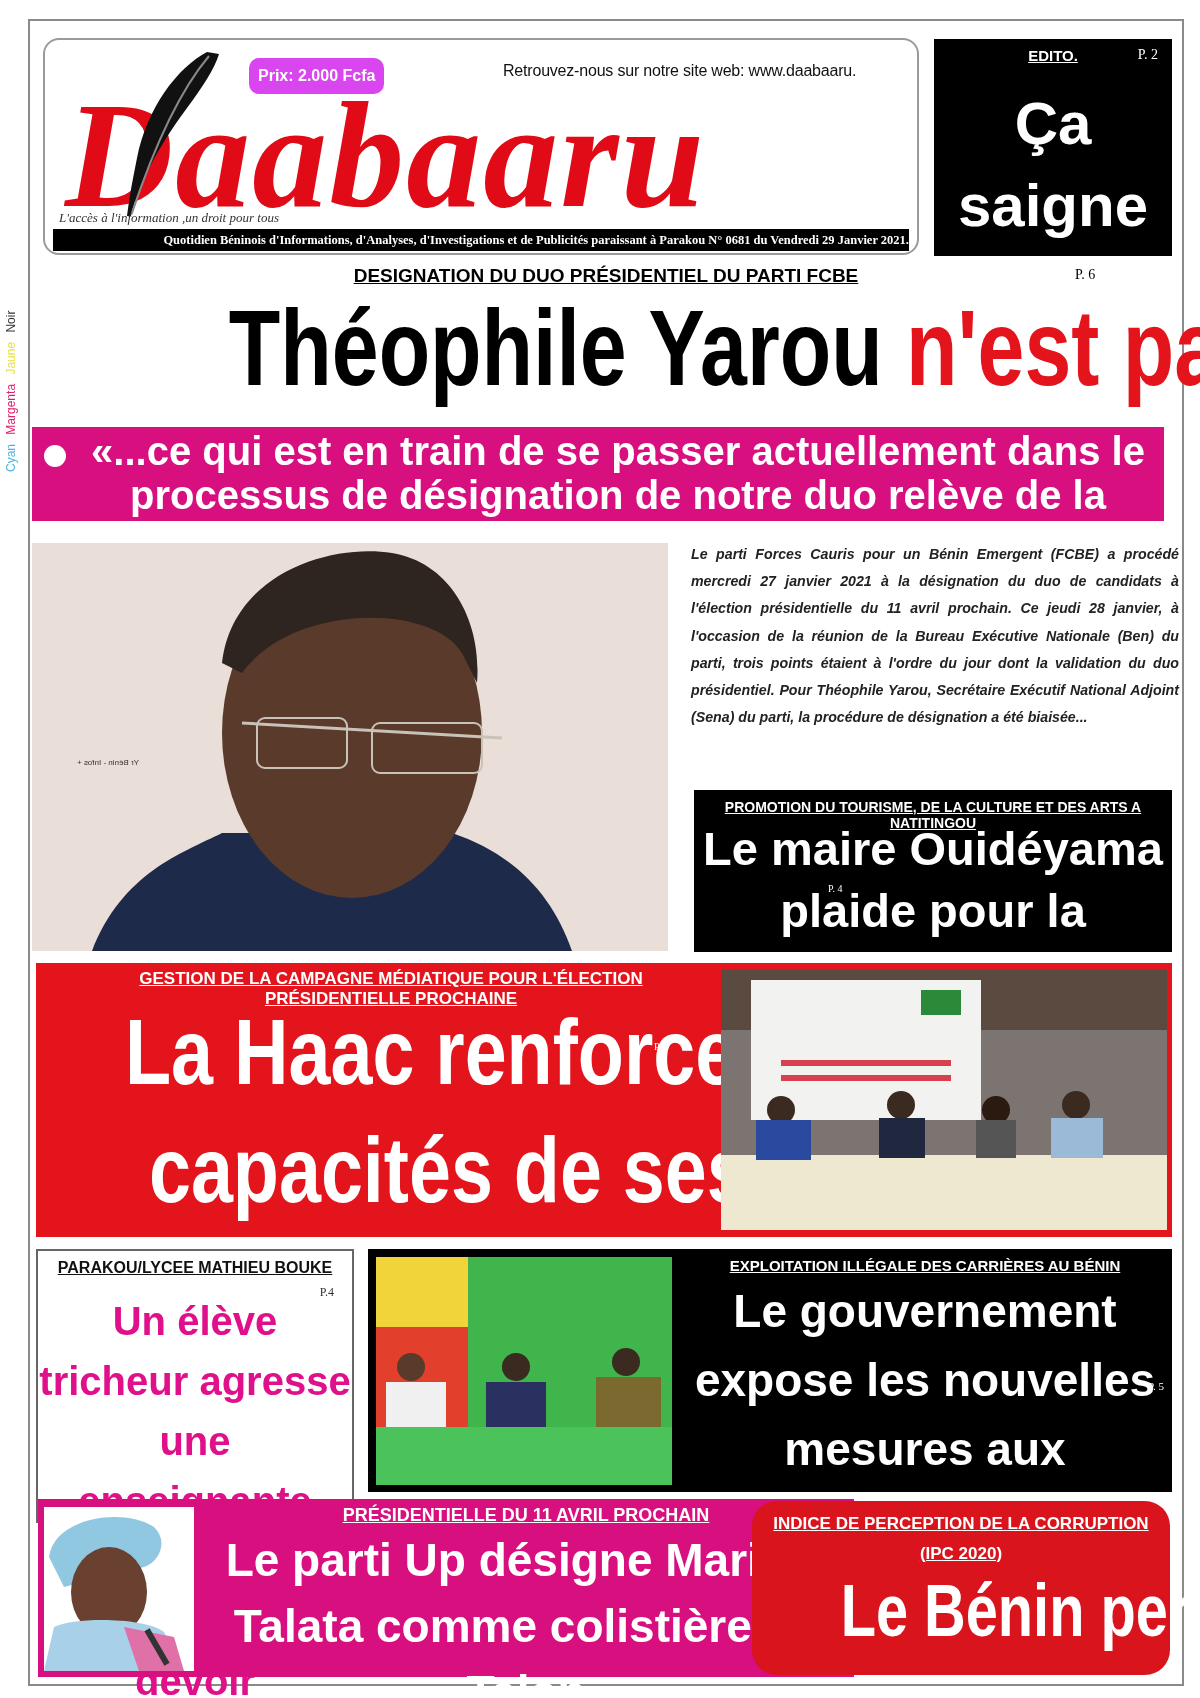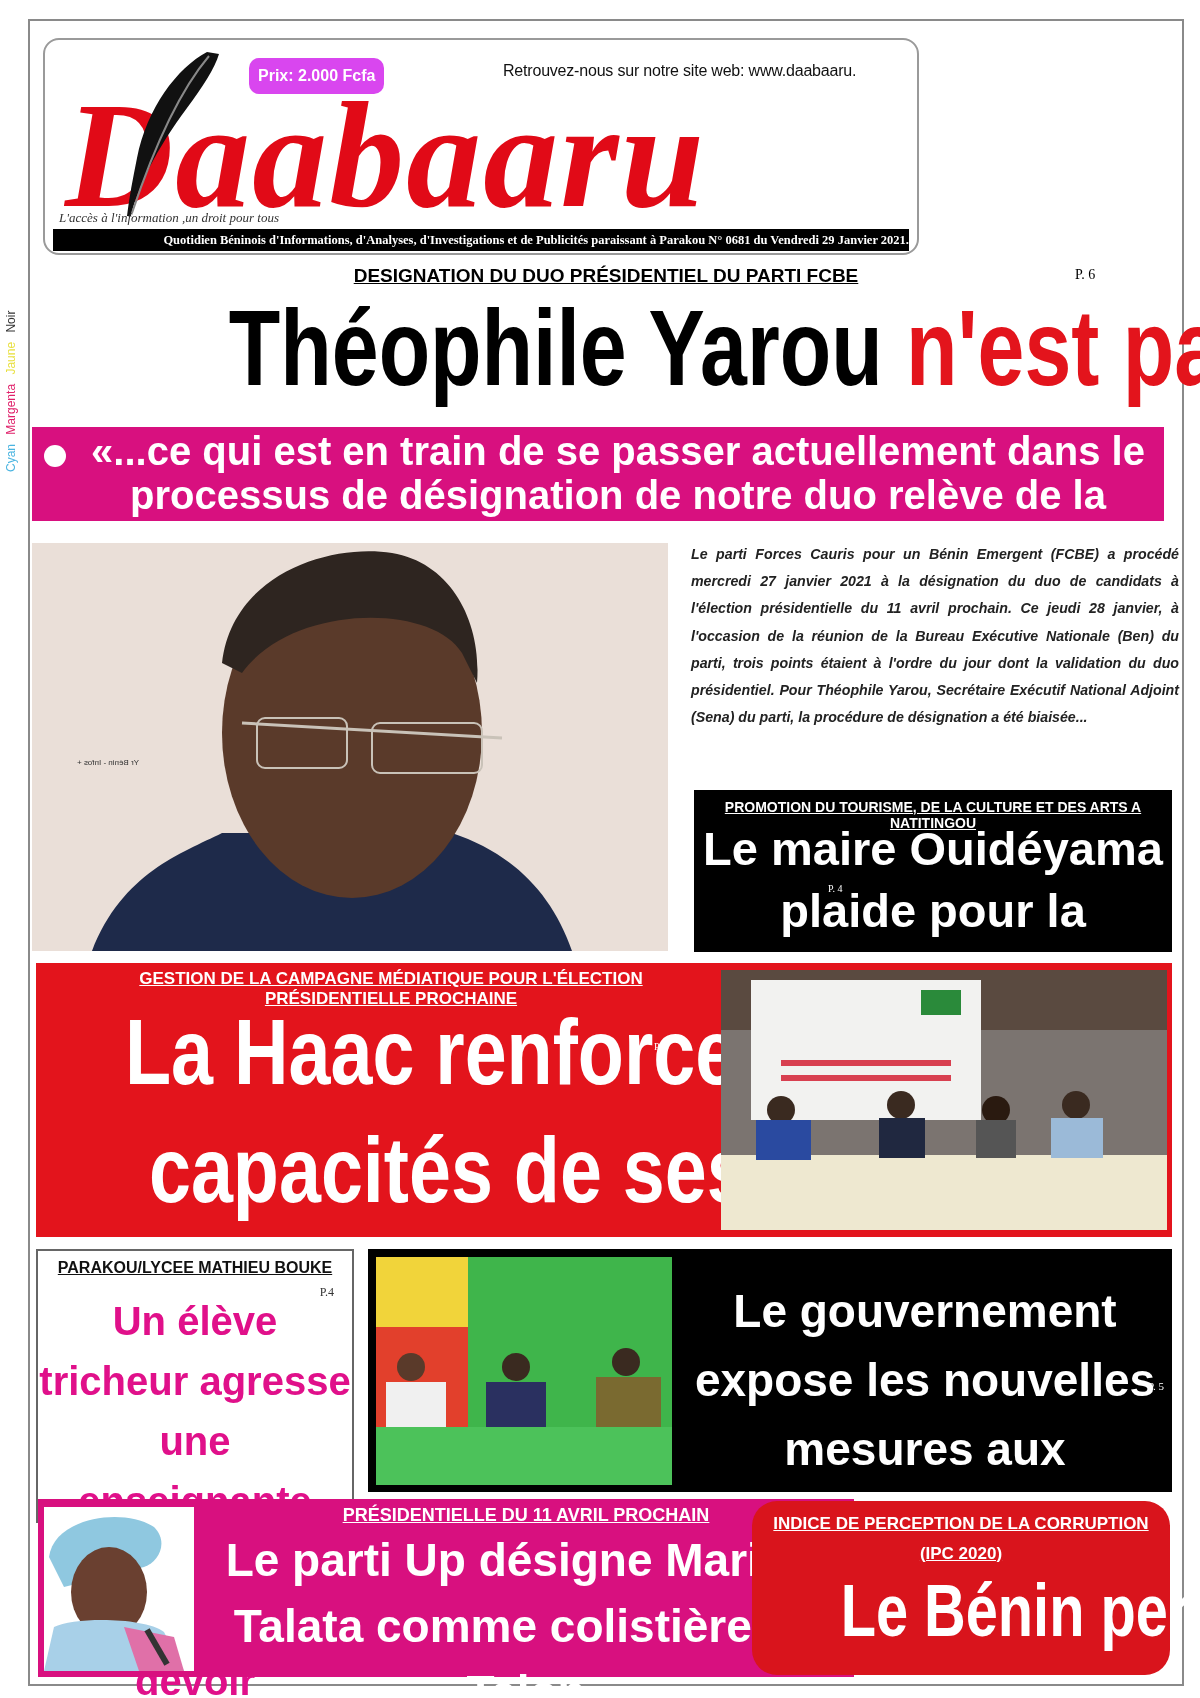--- a/index.html
+++ b/index.html
@@ -104,20 +104,25 @@
     <svg class="feather" viewBox="0 0 150 170">
       <path d="M120 4 C 90 20, 60 60, 50 110 C 46 130, 42 150, 40 168 L 44 168 C 50 140, 70 100, 100 60 C 115 40, 128 20, 132 6 Z" fill="#111"></path>
       <path d="M122 8 C 95 40, 70 90, 45 165" stroke="#888" stroke-width="2" fill="none"></path>
     </svg>
     <div class="prix">Prix: 2.000 Fcfa</div>
     <div class="site cond" style="font-weight:normal">Retrouvez-nous sur notre site web: www.daabaaru.</div>
     <div class="slogan">L'accès à l'information ,un droit pour tous</div>
     <div class="infobar">Quotidien Béninois d'Informations, d'Analyses, d'Investigations et de Publicités paraissant à Parakou N° 0681 du Vendredi 29 Janvier 2021.</div>
   </div>
 
+  <div class="edito">
+    <div class="edito-kick">EDITO.</div>
+    <div class="edito-page">P. 2</div>
+    <div class="edito-title cond">Ça saigne chez les cauris !</div>
+  </div>
 
   <div class="kick-main">DESIGNATION DU DUO PRÉSIDENTIEL DU PARTI FCBE</div>
   <div class="kick-main-page">P. 6</div>
   <div class="headline cond">
     <span class="squeeze" style="transform:scaleX(0.78)">
       <span class="black">Théophile Yarou</span>
       <span class="red">n'est pas d'accord</span>
     </span>
   </div>
 
@@ -189,20 +194,21 @@
         <rect x="0" y="70" width="92" height="100" fill="#e2402c"></rect>
         <rect x="0" y="170" width="296" height="58" fill="#4cc25a"></rect>
         <circle cx="35" cy="110" r="14" fill="#5a3a2a"></circle>
           <rect x="10" y="125" width="60" height="45" fill="#f0f0f0"></rect>
         <circle cx="140" cy="110" r="14" fill="#3a2a20"></circle>
           <rect x="110" y="125" width="60" height="45" fill="#2a3060"></rect>
         <circle cx="250" cy="105" r="14" fill="#3a2a20"></circle>
           <rect x="220" y="120" width="65" height="50" fill="#7a6a30"></rect>
       </svg>
     </div>
+    <div class="gov-kick cond">EXPLOITATION ILLÉGALE DES CARRIÈRES AU BÉNIN</div>
     <div class="gov-title cond">Le gouvernement expose les nouvelles mesures aux collectivités du Mono Couffo</div>
     <div class="gov-page">P. 5</div>
   </div>
 
   <div class="up">
     <div class="up-photo">
       <svg width="150" height="164" viewBox="0 0 150 164">
         <rect width="150" height="164" fill="#fff"></rect>
         <path d="M5 50 C 10 10, 80 0, 110 20 C 125 35, 115 55, 100 60 L 20 80 Z" fill="#8fc8e0"></path>
         <ellipse cx="65" cy="85" rx="38" ry="45" fill="#6a4030"></ellipse>

